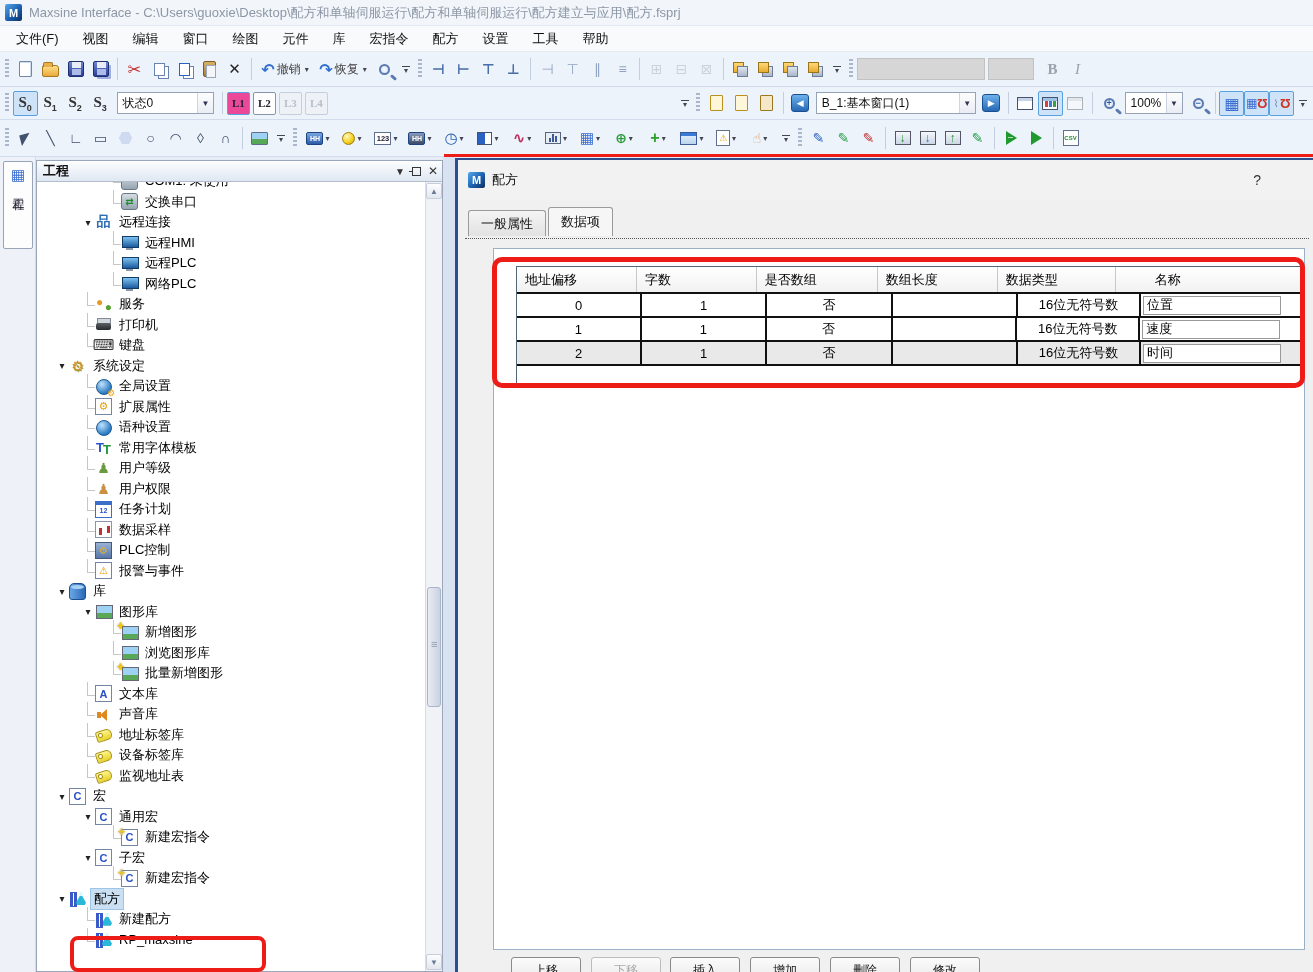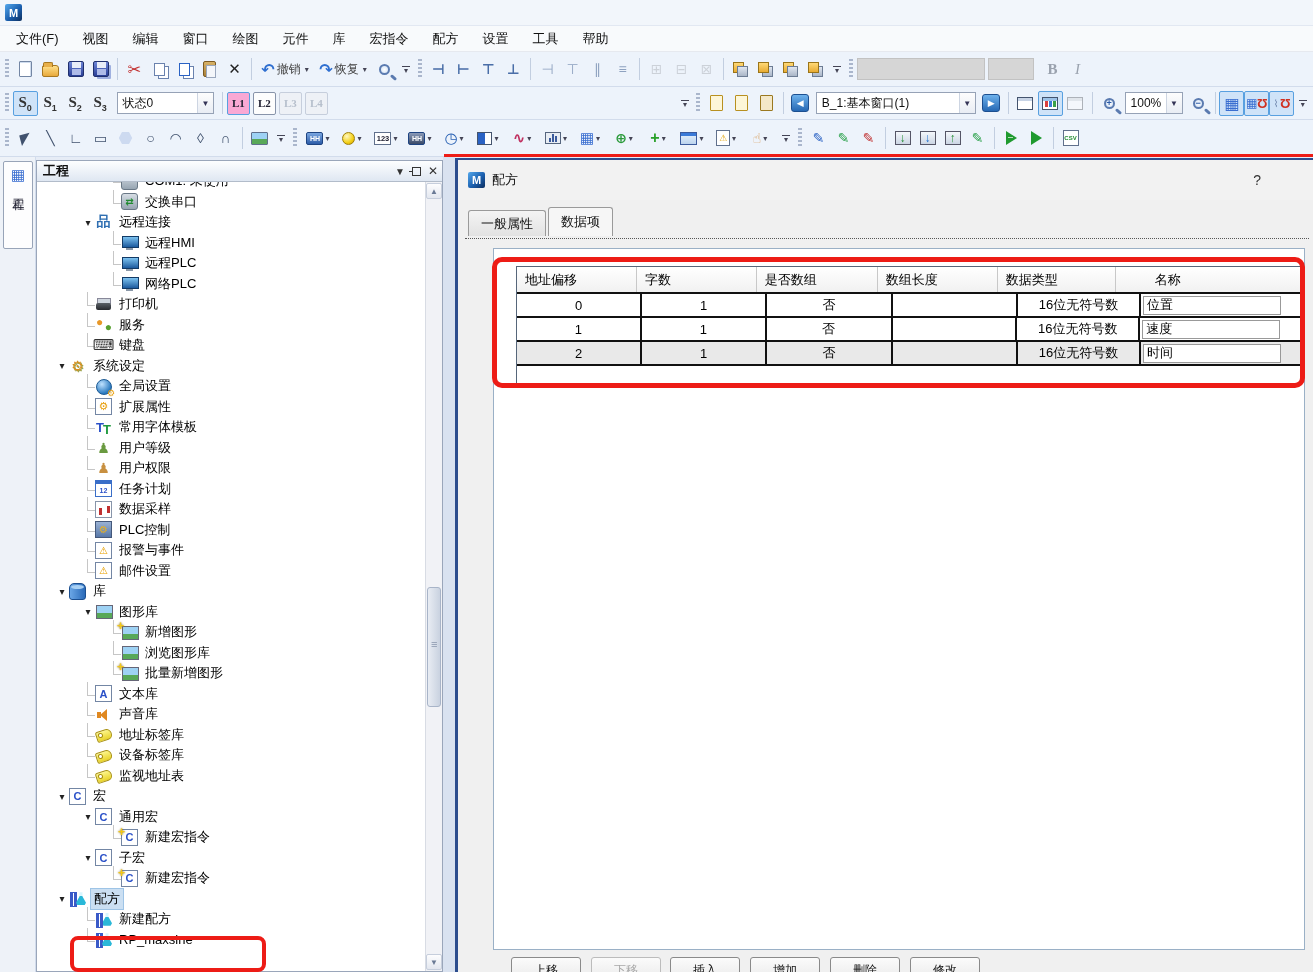--- a/index.html
+++ b/index.html
@@ -57,21 +57,21 @@
   .ic-layer{width:17px;height:17px;}
   .ic-layer::before{content:"";position:absolute;left:1px;top:1px;width:9px;height:9px;background:linear-gradient(#ffd977,#e8ab32);border:1px solid #9a7418;}
   .ic-layer::after{content:"";position:absolute;right:1px;bottom:1px;width:9px;height:9px;background:linear-gradient(#dfe6f0,#aab6c8);border:1px solid #6c7c94;}
   .ic-layer.back::before{z-index:2;}
   .ic-layer.back::after{z-index:1;}
   .bi-b{font-family:"Liberation Serif",serif;font-weight:bold;color:#9aa2ae;font-size:15px;}
   .bi-i{font-family:"Liberation Serif",serif;font-style:italic;color:#9aa2ae;font-size:15px;}
   .sbtn{font-family:"Liberation Serif",serif;font-weight:bold;font-size:15px;color:#333;}
   .sbtn sub{font-size:9px;}
   .lbtn{width:23px;height:23px;border:1px solid #8894aa;background:#fdfdfd;border-radius:2px;display:flex;align-items:center;justify-content:center;font-family:"Liberation Serif",serif;font-weight:bold;font-size:11px;color:#223;}
-  .lbtn.on{border-color:#58a0e0;background:#f9a8d4;}
+  .lbtn.on{border-color:#58a0e0;background:#ec4899;}
   .lbtn.dis{color:#b6bfcc;border-color:#c6cedc;background:#eef1f6;}
   .ic-navarrow{width:18px;height:18px;border-radius:3px;background:linear-gradient(#6db1ec,#2668b4);color:#fff;font-size:9px;display:flex;align-items:center;justify-content:center;border:1px solid #1c4f90;}
   .ic-winwhite{width:16px;height:13px;background:#fff;border:1px solid #44546e;box-shadow:inset 0 3px 0 #c8d4e6;}
   .ic-wincolor{width:16px;height:13px;background:#fff;border:1px solid #44546e;box-shadow:inset 0 3px 0 #9cc2e8;}
   .ic-wincolor::after{content:"";position:absolute;left:2px;bottom:2px;width:3px;height:6px;background:#d84040;box-shadow:4px 0 0 #3a7ad8,8px 0 0 #3aa048;}
   .ic-grid{color:#3a6ed0;font-size:16px;}
   .ic-magnet{color:#d03020;font-weight:bold;font-size:13px;transform:rotate(180deg);display:inline-block;}
   .ic-dots{color:#7088ae;font-size:10px;letter-spacing:1px;}
   .drawg{color:#41526e;font-size:14px;}
   .ic-img{width:17px;height:13px;border:1px solid #60708c;background:linear-gradient(180deg,#9ed2f4 55%,#58a858 55%);border-radius:1px;}
@@ -206,20 +206,21 @@
   .anno-table{left:492px;top:257px;width:813px;height:131px;border-width:5px;border-radius:10px;}
   .anno-tree{left:70px;top:936px;width:196px;height:36px;border-width:4px;border-radius:8px;}
 </style>
 </head>
 <body>
 
 <div id="app">
 
   <div class="titlebar">
     <span class="mlogo">M</span>
+    <span class="title-text">Maxsine Interface - C:\Users\guoxie\Desktop\配方和单轴伺服运行\配方和单轴伺服运行\配方建立与应用\配方.fsprj</span>
   </div>
 
   <div class="menubar" id="menubar">
       <div class="menu-item">文件(F)</div>
       <div class="menu-item">视图</div>
       <div class="menu-item">编辑</div>
       <div class="menu-item">窗口</div>
       <div class="menu-item">绘图</div>
       <div class="menu-item">元件</div>
       <div class="menu-item">库</div>
@@ -609,28 +610,28 @@
         </div>
         <div class="trow">
           <span class="tind" style="width: 70px;"></span>
           <span class="tconn"></span>
           <span class="ti monitor-icon"></span>
           <span class="tlabel">网络PLC</span>
         </div>
         <div class="trow">
           <span class="tind" style="width: 44px;"></span>
           <span class="tconn"></span>
+          <span class="ti users-icon"></span>
+          <span class="tlabel">服务</span>
+        </div>
+        <div class="trow">
+          <span class="tind" style="width: 44px;"></span>
+          <span class="tconn"></span>
           <span class="ti printer-icon"></span>
           <span class="tlabel">打印机</span>
-        </div>
-        <div class="trow">
-          <span class="tind" style="width: 44px;"></span>
-          <span class="tconn"></span>
-          <span class="ti users-icon"></span>
-          <span class="tlabel">服务</span>
         </div>
         <div class="trow">
           <span class="tind" style="width: 44px;"></span>
           <span class="tconn"></span>
           <span class="ti keyboard-icon"></span>
           <span class="tlabel">键盘</span>
         </div>
         <div class="trow">
           <span class="tind" style="width: 18px;"></span>
           <span class="tarrow">▾</span>
@@ -645,20 +646,26 @@
         </div>
         <div class="trow">
           <span class="tind" style="width: 44px;"></span>
           <span class="tconn"></span>
           <span class="ti doc-gear-icon"></span>
           <span class="tlabel">扩展属性</span>
         </div>
         <div class="trow">
           <span class="tind" style="width: 44px;"></span>
           <span class="tconn"></span>
+          <span class="ti globe-icon"></span>
+          <span class="tlabel">语种设置</span>
+        </div>
+        <div class="trow">
+          <span class="tind" style="width: 44px;"></span>
+          <span class="tconn"></span>
           <span class="ti font-template-icon"></span>
           <span class="tlabel">常用字体模板</span>
         </div>
         <div class="trow">
           <span class="tind" style="width: 44px;"></span>
           <span class="tconn"></span>
           <span class="ti user-level-icon"></span>
           <span class="tlabel">用户等级</span>
         </div>
         <div class="trow">
@@ -683,26 +690,20 @@
           <span class="tind" style="width: 44px;"></span>
           <span class="tconn"></span>
           <span class="ti plc-icon"></span>
           <span class="tlabel">PLC控制</span>
         </div>
         <div class="trow">
           <span class="tind" style="width: 44px;"></span>
           <span class="tconn"></span>
           <span class="ti alarm-icon"></span>
           <span class="tlabel">报警与事件</span>
-        </div>
-        <div class="trow">
-          <span class="tind" style="width: 44px;"></span>
-          <span class="tconn"></span>
-          <span class="ti mail-icon"></span>
-          <span class="tlabel">邮件设置</span>
         </div>
         <div class="trow">
           <span class="tind" style="width: 18px;"></span>
           <span class="tarrow">▾</span>
           <span class="ti database-icon"></span>
           <span class="tlabel">库</span>
         </div>
         <div class="trow">
           <span class="tind" style="width: 44px;"></span>
           <span class="tarrow">▾</span>

